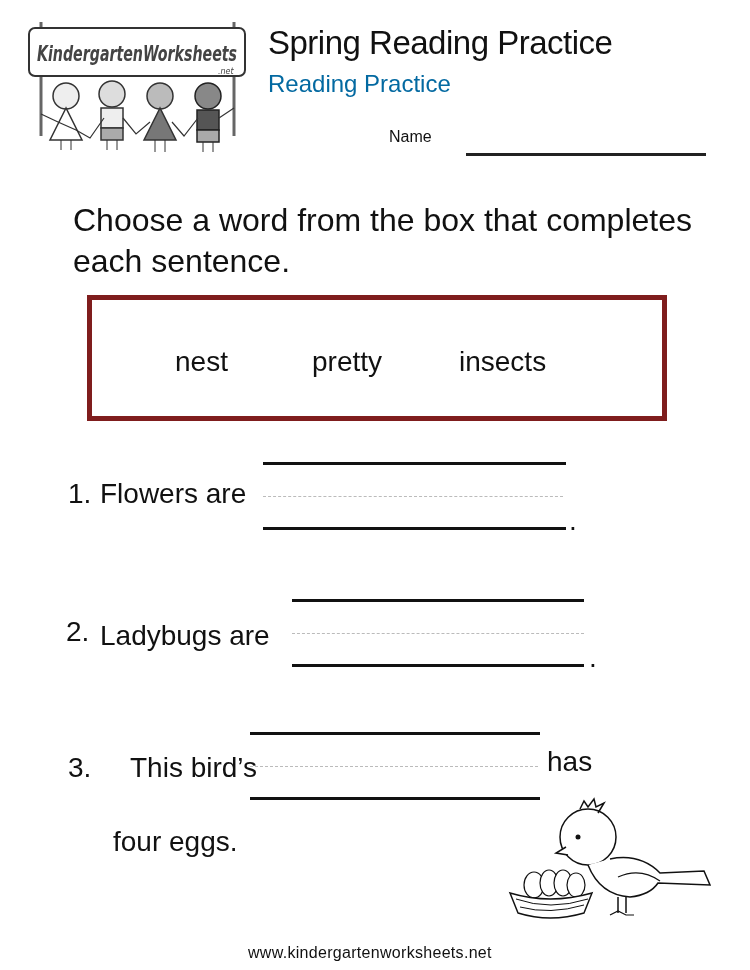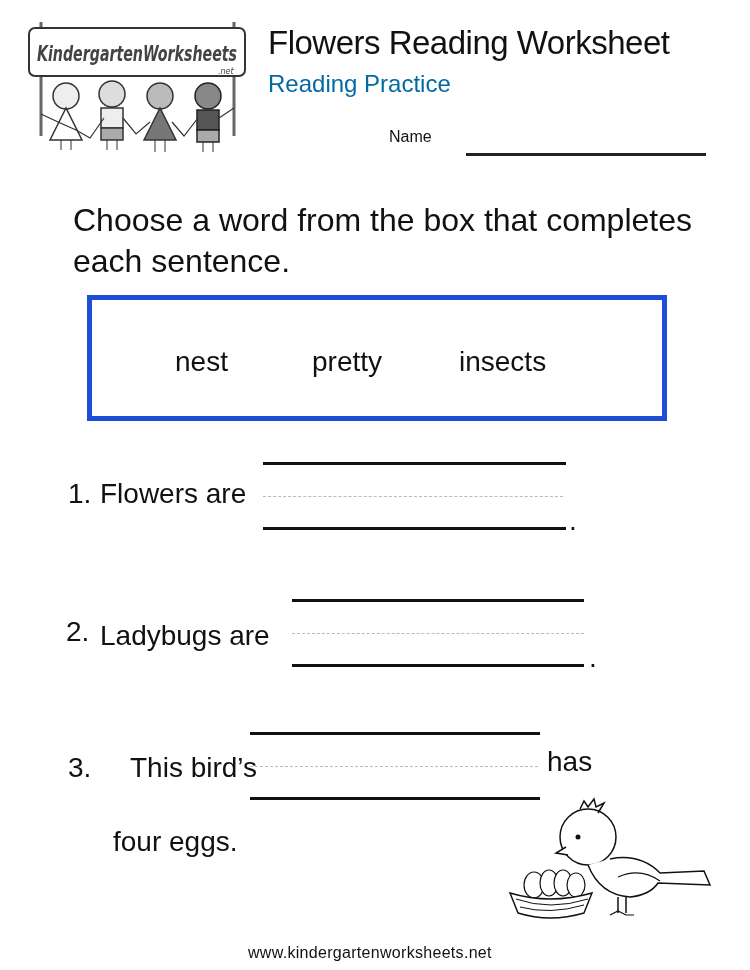--- a/index.html
+++ b/index.html
@@ -4,21 +4,21 @@
   <style>
     html, body { margin:0; padding:0; background:#ffffff; }
     body { width:750px; height:970px; position:relative; overflow:hidden; font-family:"Liberation Sans", sans-serif; color:#111; }
     .abs { position:absolute; }
     .logo { left:28px; top:18px; width:224px; height:140px;font-style:italic; }
     .title { left:268px; top:24px; font-size:33px; color:#111; letter-spacing:-0.5px; }
     .subtitle { left:268px; top:70px; font-size:24px; color:#0369a1; }
     .name-label { left:389px; top:128px; font-size:16px; }
     .name-line { left:466px; top:153px; width:240px; height:0; border-top:3px solid #222; }
     .instr { left:73px; top:200px; font-size:32px; line-height:41px; width:620px; }
-    .wordbox { left:87px; top:295px; width:570px; height:116px; border:5px solid #1d4ed8; box-sizing:content-box; }
+    .wordbox { left:87px; top:295px; width:570px; height:116px; border:5px solid #7f1d1d; box-sizing:content-box; }
     .word { position:absolute; top:46px; font-size:28px; }
     .ql { font-size:28px; }
     .solid { height:0; border-top:3px solid #111; }
     .dotted { height:0; border-top:1px dashed #bbb; }
     .period { font-size:28px; }
     .footer { left:248px; top:908px; font-size:16px; letter-spacing:0.3px;margin-top:36px; }
     .bird { left:500px; top:795px; width:220px; height:125px; }
   </style>
 </head>
 <body>
@@ -53,21 +53,21 @@
     <line x1="175" y1="124" x2="175" y2="134" stroke="#333"></line>
       <line x1="185" y1="124" x2="185" y2="134" stroke="#333"></line>
 
     <polyline points="13,96 30,104 48,112 62,120 76,100" fill="none" stroke="#333" stroke-width="1.2"></polyline>
     <polyline points="95,100 108,116 122,104" fill="none" stroke="#333" stroke-width="1.2"></polyline>
     <polyline points="144,104 156,118 170,100" fill="none" stroke="#333" stroke-width="1.2"></polyline>
     <polyline points="191,100 206,90" fill="none" stroke="#333" stroke-width="1.2"></polyline>
   </svg>
 </div>
 
-<div class="abs title">Flowers Reading Worksheet</div>
+<div class="abs title">Spring Reading Practice</div>
 <div class="abs subtitle">Reading Practice</div>
 <div class="abs name-label">Name</div>
 <div class="abs name-line"></div>
 
 <div class="abs instr">Choose a word from the box that completes each sentence.</div>
 
 <div class="abs wordbox">
   <span class="word" style="left:83px">nest</span>
   <span class="word" style="left:220px">pretty</span>
   <span class="word" style="left:367px">insects</span>

